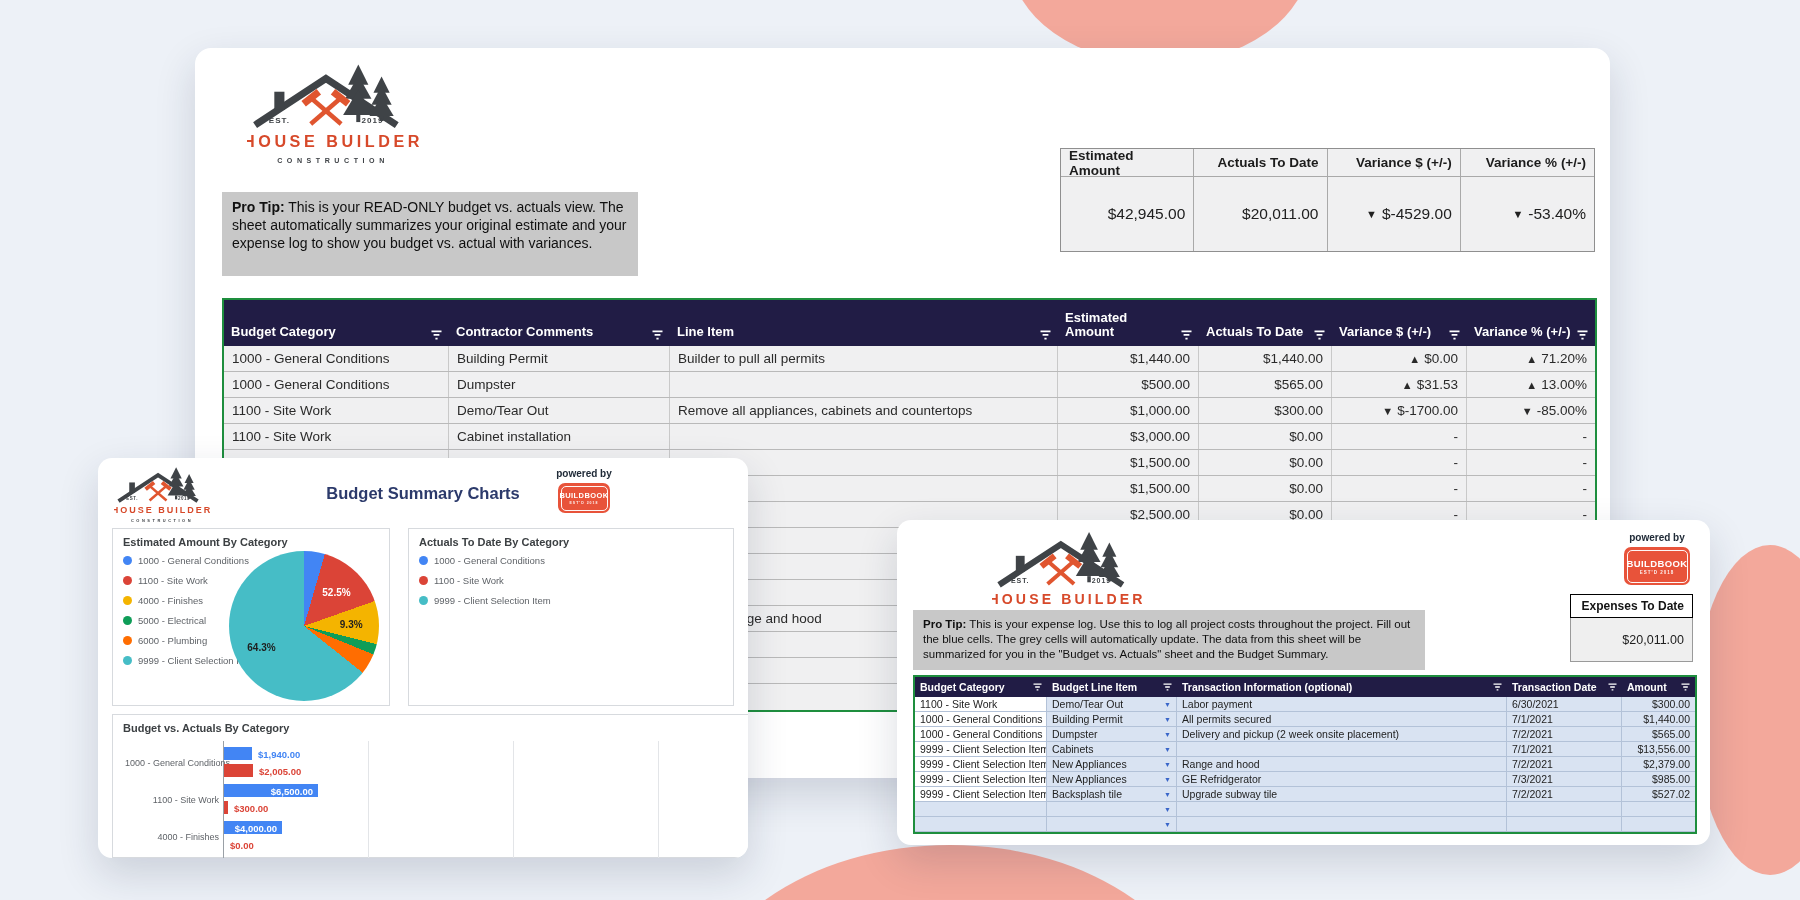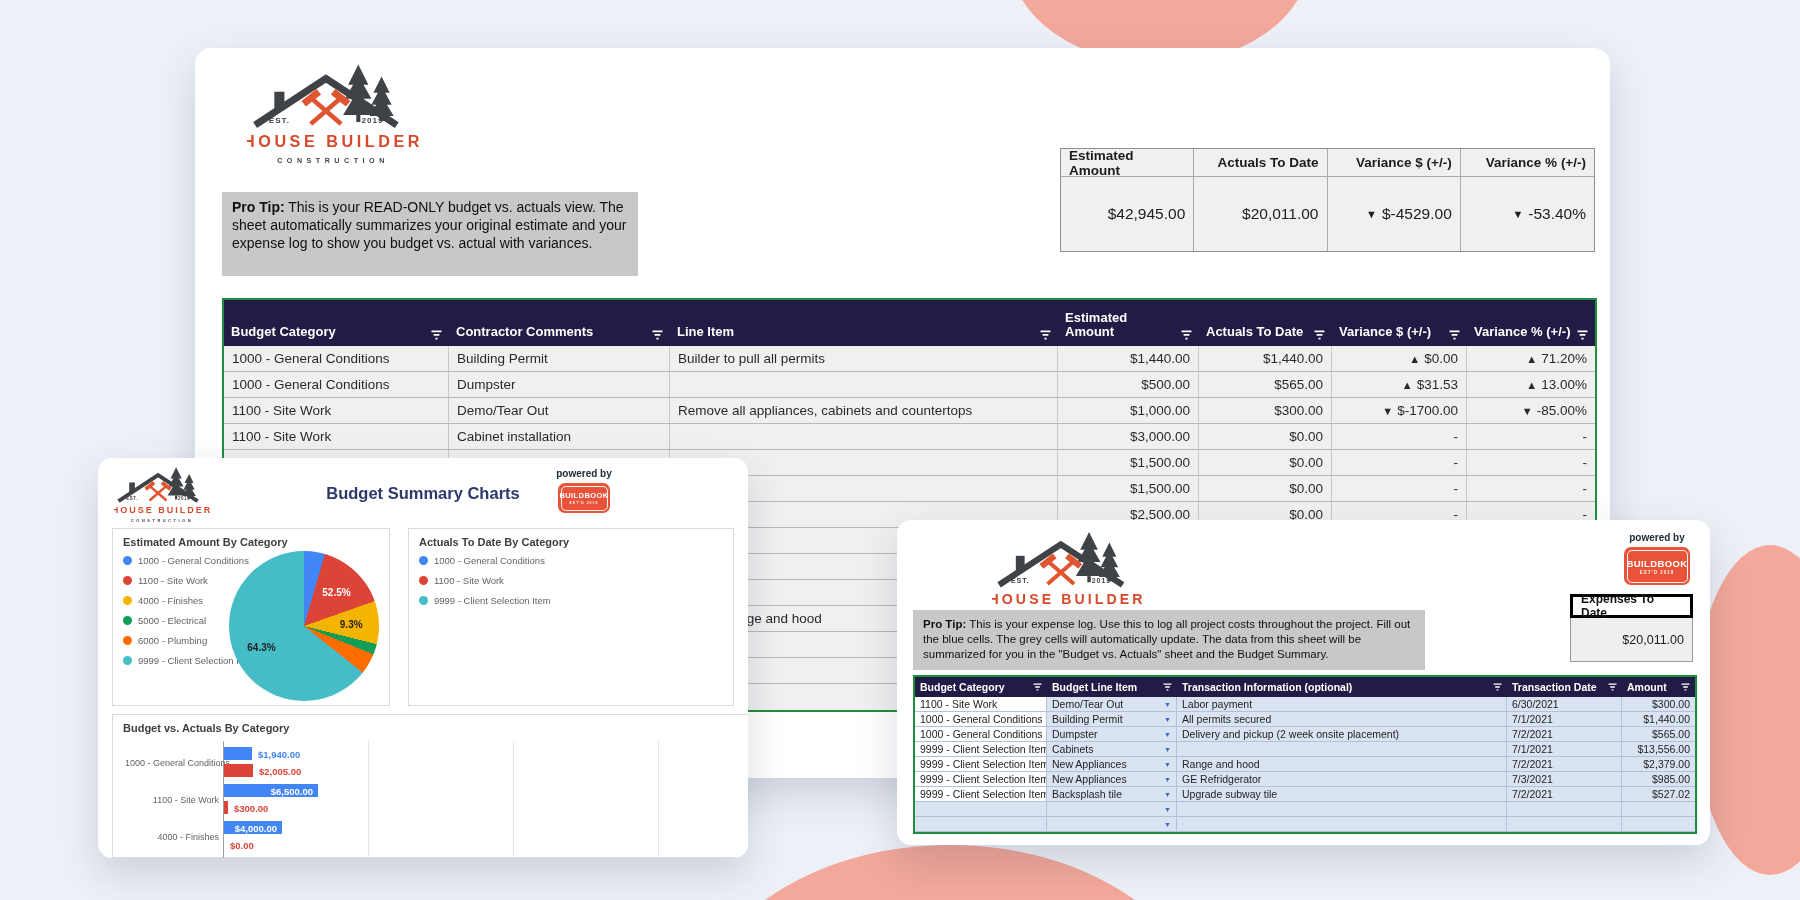--- a/index.html
+++ b/index.html
@@ -94,21 +94,21 @@
   .bc-label{position:absolute;width:94px;text-align:right;font-size:9px;color:#5f6368;
             transform:translateY(-50%);white-space:nowrap;}
   .bc-axis{position:absolute;width:1px;background:#9aa0a6;}
   .bc-grid{position:absolute;width:1px;background:#e3e5e8;}
   .bar{position:absolute;height:13px;}
   .bar-label{position:absolute;font-size:9.5px;font-weight:bold;transform:translateY(-50%);white-space:nowrap;}
   .bar-label.inside{color:#fff;transform:translate(-100%,-50%);}
 
   
   #exp-box{left:673px;top:74px;width:123px;}
-  #exp-box-head{height:24px;background:#fff;border:3px solid #000000;display:flex;align-items:center;
+  #exp-box-head{height:24px;background:#fff;border:1px solid #000000;display:flex;align-items:center;
                 justify-content:flex-end;padding:0 8px;font-weight:bold;font-size:12px;color:#141414;box-sizing:border-box;}
   #exp-box-val{height:44px;background:#efefef;border:1px solid #9a9a9a;border-top:none;display:flex;
                align-items:center;justify-content:flex-end;padding:0 8px;font-size:12.5px;color:#202020;box-sizing:border-box;}
   #et{left:16px;top:155px;width:780px;border:2px solid #1e8e3e;background:#fff;}
   #et-head,.et-row{display:grid;grid-template-columns:132px 130px 330px 115px 73px;}
   #et-head{background:#211c45;height:20px;}
   #et-head .hcell{display:flex;align-items:center;justify-content:space-between;gap:3px;padding:0 5px;
                   color:#fff;font-weight:bold;font-size:10.5px;box-sizing:border-box;overflow:hidden;white-space:nowrap;}
   #et-head .fi{width:9px;height:8px;}
   .et-row{height:15px;box-sizing:border-box;}

